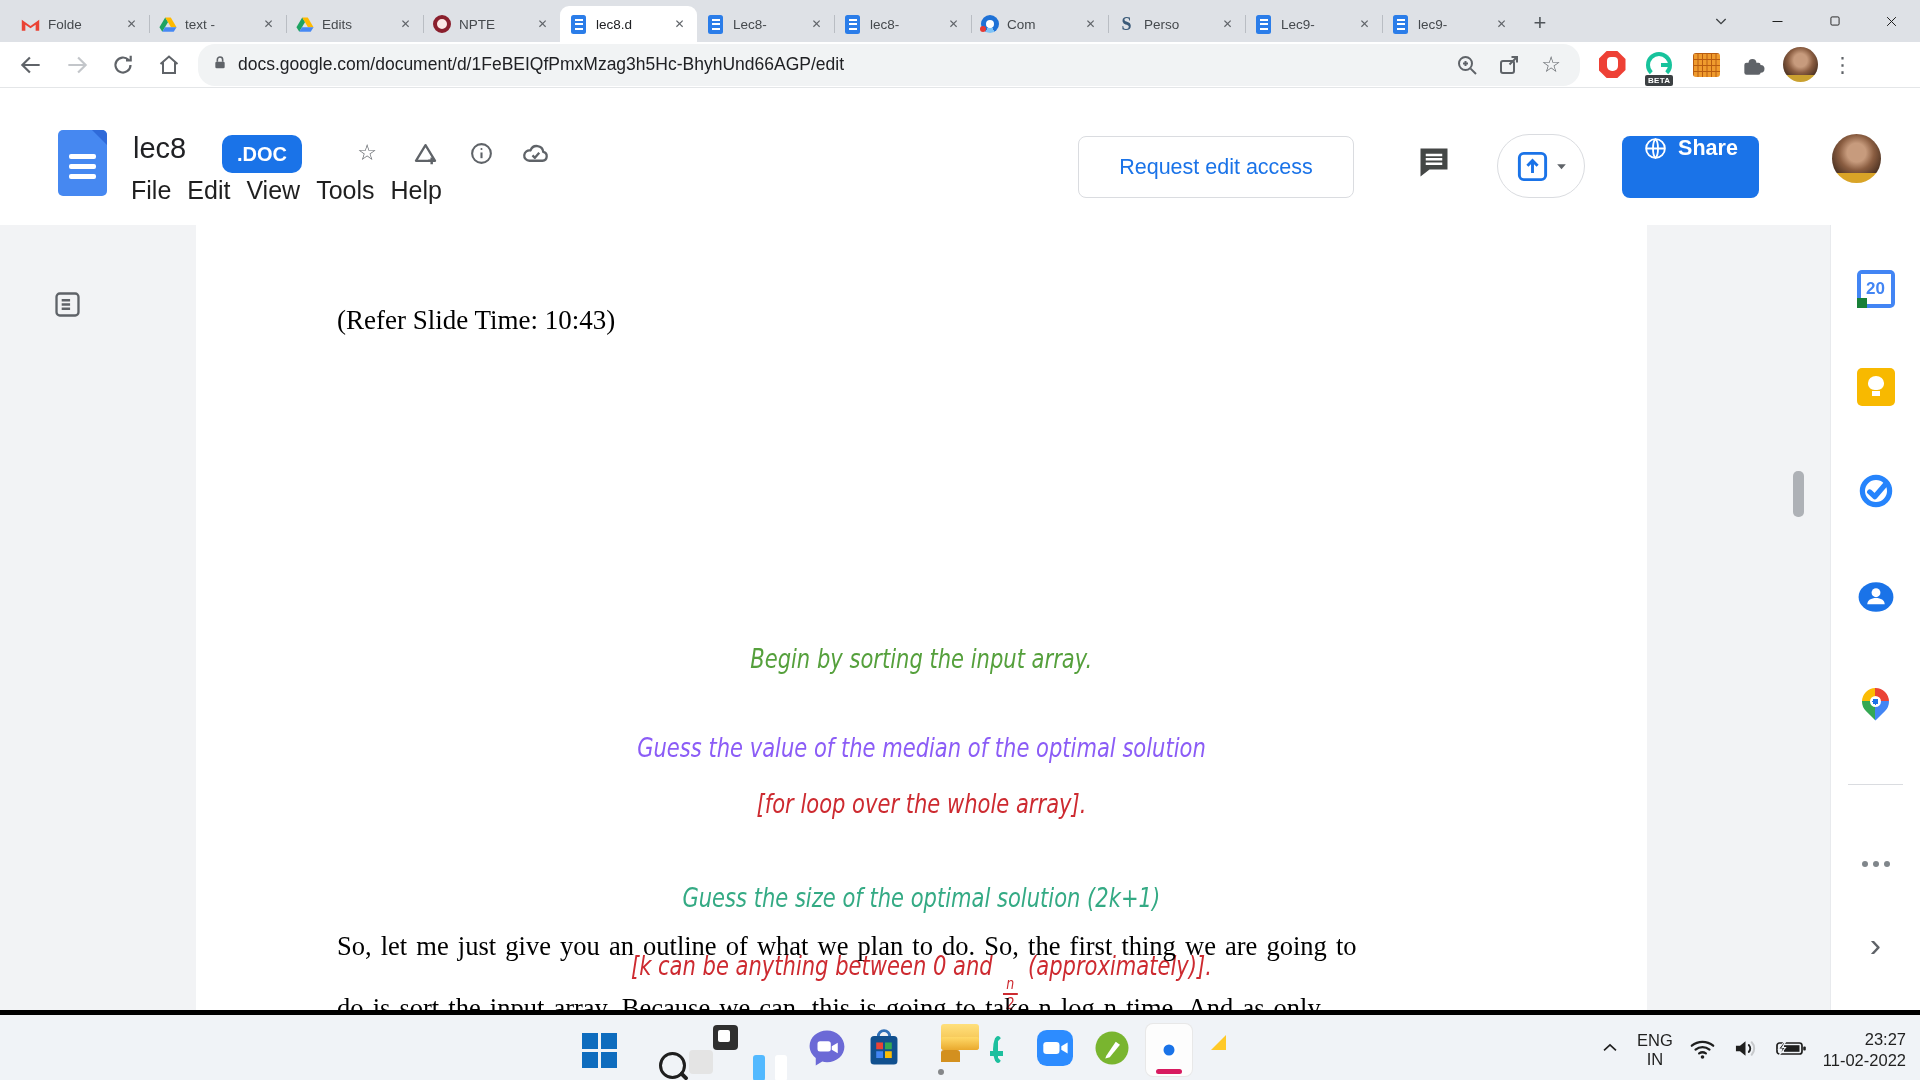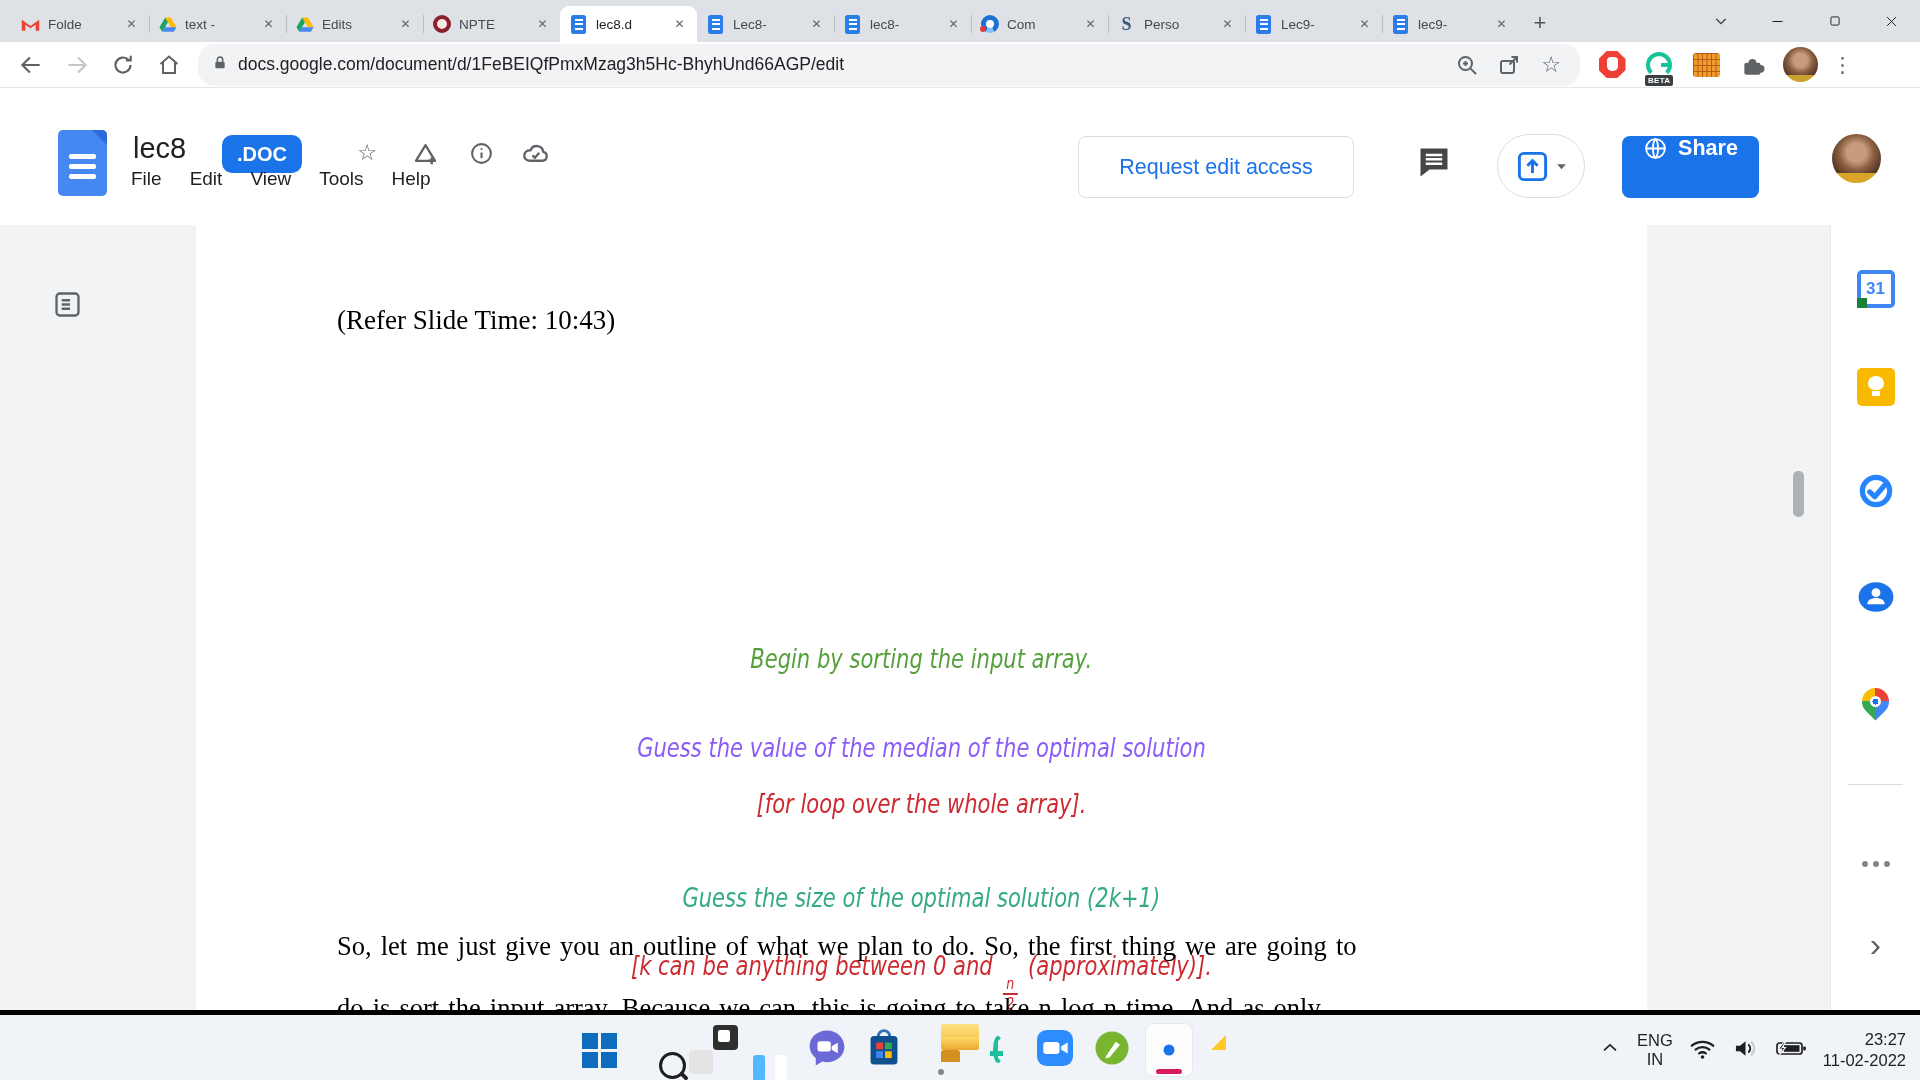--- a/index.html
+++ b/index.html
@@ -54,21 +54,21 @@
   .ic-sapp { font-family:"Liberation Serif",serif; font-weight:bold; font-size:18px; color:#3a5a78; }
 
   
   .docshdr { position:absolute; top:88px; left:0; right:0; height:137px; background:#fff; }
   .docslogo { position:absolute; left:58px; top:42px; width:49px; height:66px; background:#4688f1; border-radius:5px; overflow:hidden; }
   .docslogo::before { content:""; position:absolute; right:0; top:0; width:15px; height:15px; background:#2f6ad9; clip-path:polygon(0 0,100% 100%,100% 0); }
   .docslogo i { position:absolute; left:11px; width:27px; height:4.5px; background:#fff; border-radius:2px; }
   .dtitle { position:absolute; left:133px; top:44px; font-size:29px; color:#202124; }
   .dbadge { position:absolute; left:222px; top:47px; height:38px; padding:0 15px; background:#1a73e8; color:#fff; font-weight:bold; font-size:20px; border-radius:10px; display:flex; align-items:center; }
   .hdricon { position:absolute; top:50px; width:30px; height:30px; display:flex; align-items:center; justify-content:center; color:#5f6368; }
-  .menus { position:absolute; left:131px; top:80px; display:flex; gap:28px; font-size:19px; color:#1f1f1f; }
+  .menus { position:absolute; left:131px; top:88px; display:flex; gap:16px; font-size:25px; color:#1f1f1f; }
   .menus span { cursor:default; }
   .reqbtn { position:absolute; left:1078px; top:48px; width:276px; height:62px; border:1px solid #dadce0; border-radius:8px; background:#fff; color:#1a73e8; font-size:21.5px; display:flex; align-items:center; justify-content:center; }
   .commentbtn { position:absolute; left:1416px; top:56px; }
   .uploadpill { position:absolute; left:1497px; top:46px; width:88px; height:64px; border:1px solid #dadce0; border-radius:32px; display:flex; align-items:center; justify-content:center; gap:5px; }
   .sharebtn { position:absolute; left:1622px; top:48px; width:137px; height:62px; background:#1a73e8; border-radius:8px; color:#fff; display:flex; align-items:flex-start; justify-content:center; gap:10px; font-size:21.5px; font-weight:bold; }
   .davatar { position:absolute; left:1832px; top:46px; width:49px; height:49px; border-radius:50%;
     background: linear-gradient(to top, #d9a427 0 20%, rgba(0,0,0,0) 20%),
       radial-gradient(circle at 50% 38%, #c79b7d 0 24%, #8a5d41 45%, #4c3222 72%, #241a12 100%); }
 
   
@@ -433,21 +433,21 @@
   <div class="sidepanel" id="sidepanel">
     <div class="spdivider"></div>
     <div class="spdots">
         <i></i>
         <i></i>
         <i></i>
       </div>
     <div class="spchevron">›</div>
   <div class="spicon" style="top: 44px;">
         <span class="ic-cal">
-          <b>31</b>
+          <b>20</b>
         </span>
       </div>
       <div class="spicon" style="top: 142px;">
         <span class="ic-keep"></span>
       </div>
       <div class="spicon" style="top: 246px;">
         <svg width="38" viewBox="0 0 24 24">
           <circle cx="12" cy="12" r="8.6" fill="none" stroke="#2684fc" stroke-width="3.3"></circle>
           <path d="M8 12.6l3.2 3 7.5-8.6" fill="none" stroke="#2684fc" stroke-width="3.3" stroke-linecap="round" stroke-linejoin="round"></path>
         </svg>

